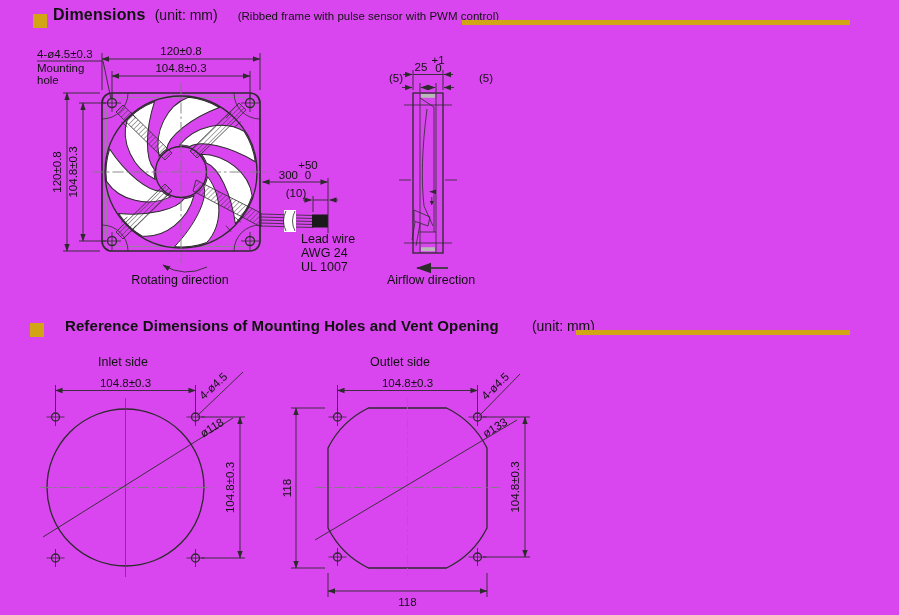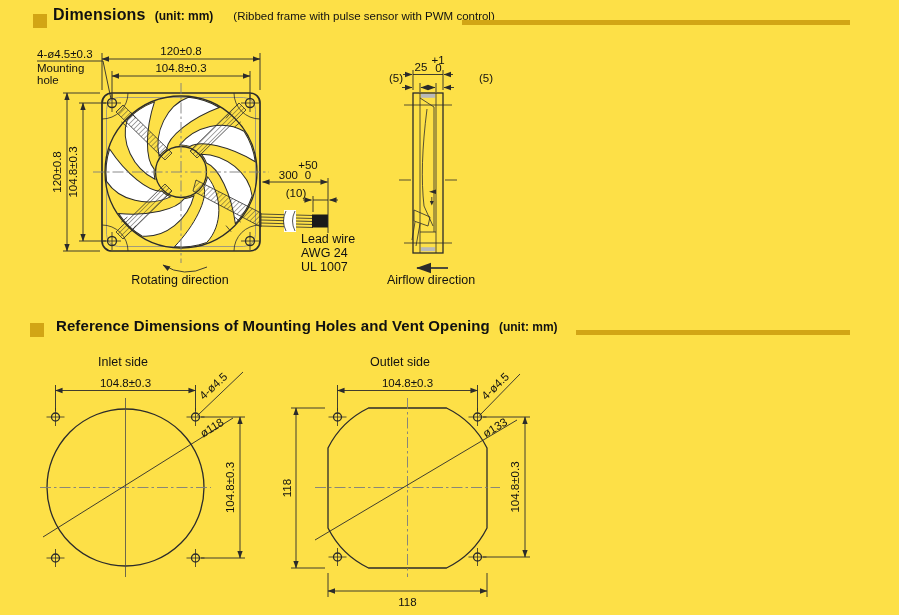--- a/index.html
+++ b/index.html
@@ -1,23 +1,23 @@
 <!DOCTYPE html>
 <html><head>
 <meta charset="utf-8">
 <style>
   html,body{margin:0;padding:0;background:#fff;}
-  .page{position:relative;width:899px;height:615px;background:#fde047;overflow:hidden;
+  .page{position:relative;width:899px;height:615px;background:#d946ef;overflow:hidden;
         font-family:"Liberation Sans",sans-serif;color:#111;}
   .sq{position:absolute;width:14px;height:14px;background:#D2A515;}
   .goldline{position:absolute;height:4.5px;background:#D2A515;}
   .hdr{position:absolute;display:flex;align-items:baseline;white-space:nowrap;}
   .h-title1{font-size:16px;font-weight:bold;letter-spacing:.2px;}
   .h-title2{font-size:15px;font-weight:bold;letter-spacing:.1px;}
-  .h-unit{font-size:12px;font-weight:bold;margin-left:9px;}
+  .h-unit{font-size:14px;font-weight:normal;margin-left:9px;}
   .h-note{font-size:11.5px;margin-left:20px;}
   svg{position:absolute;left:0;top:0;}
   .ln{stroke:#2b2b2b;fill:none;stroke-width:1.3;}
   .ln2{stroke-width:1.7;}
   .thin{stroke:#2b2b2b;fill:none;stroke-width:0.8;}
   .faint{stroke:#8a8a8a;fill:none;stroke-width:0.8;}
   .dim{stroke:#2b2b2b;fill:none;stroke-width:0.9;}
   .cl{stroke:#7d7d7d;fill:none;stroke-width:0.9;stroke-dasharray:11 3 2.5 3;}
   .clsolid{stroke:#4a4a4a;fill:none;stroke-width:0.8;}
   text{font-family:"Liberation Sans",sans-serif;fill:#111;}
@@ -33,21 +33,21 @@
 
   <div class="sq" style="left:33px;top:14px;"></div>
   <div class="hdr" style="left:53px;top:6px;">
     <span class="h-title1">Dimensions</span>
     <span class="h-unit">(unit: mm)</span>
     <span class="h-note">(Ribbed frame with pulse sensor with PWM control)</span>
   </div>
   <div class="goldline" style="left:462px;top:20px;width:388px;"></div>
 
   <div class="sq" style="left:30px;top:323px;"></div>
-  <div class="hdr" style="left:56px;top:317px;">
+  <div class="hdr" style="left:65px;top:317px;gap:24px;">
     <span class="h-title2">Reference Dimensions of Mounting Holes and Vent Opening</span>
     <span class="h-unit">(unit: mm)</span>
   </div>
   <div class="goldline" style="left:576px;top:330px;width:274px;"></div>
 
   <svg width="899" height="615" viewBox="0 0 899 615">
     <defs>
       <marker id="ah" viewBox="0 0 10 8" refX="9" refY="4" markerWidth="9" markerHeight="7" orient="auto-start-reverse">
         <path d="M0,0.6 L9.5,4 L0,7.4 Z" fill="#2b2b2b"></path>
       </marker>

